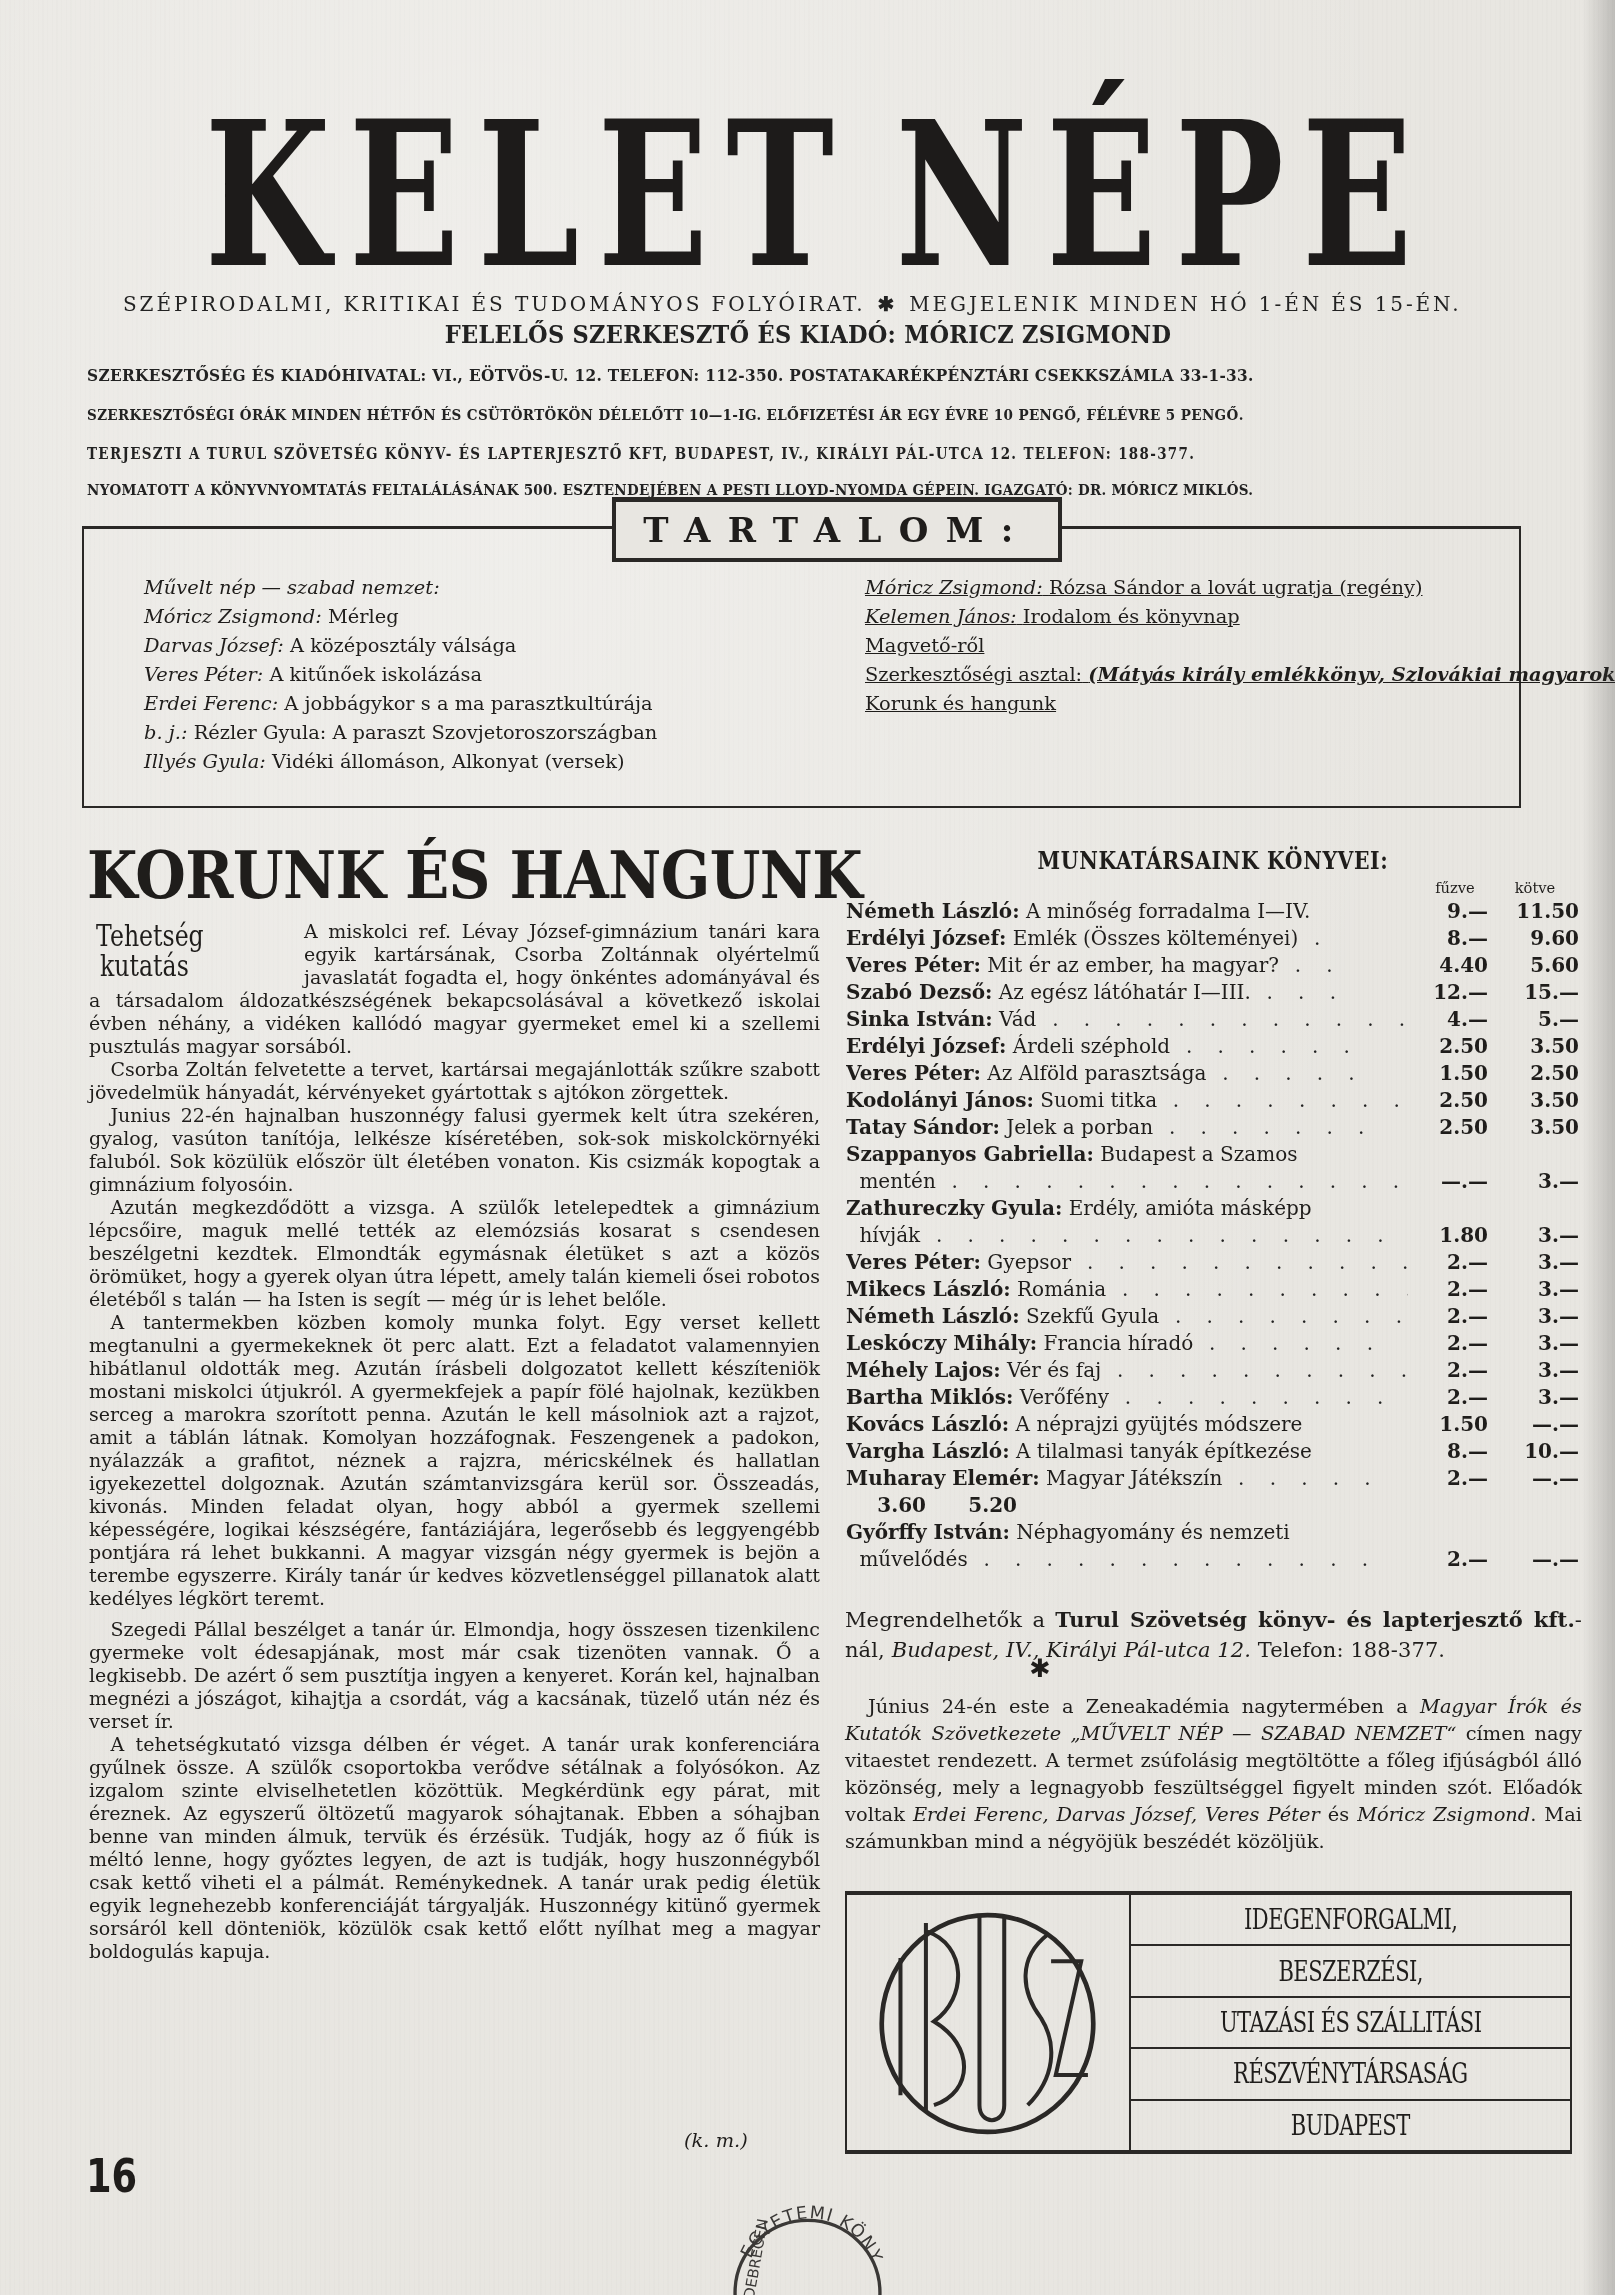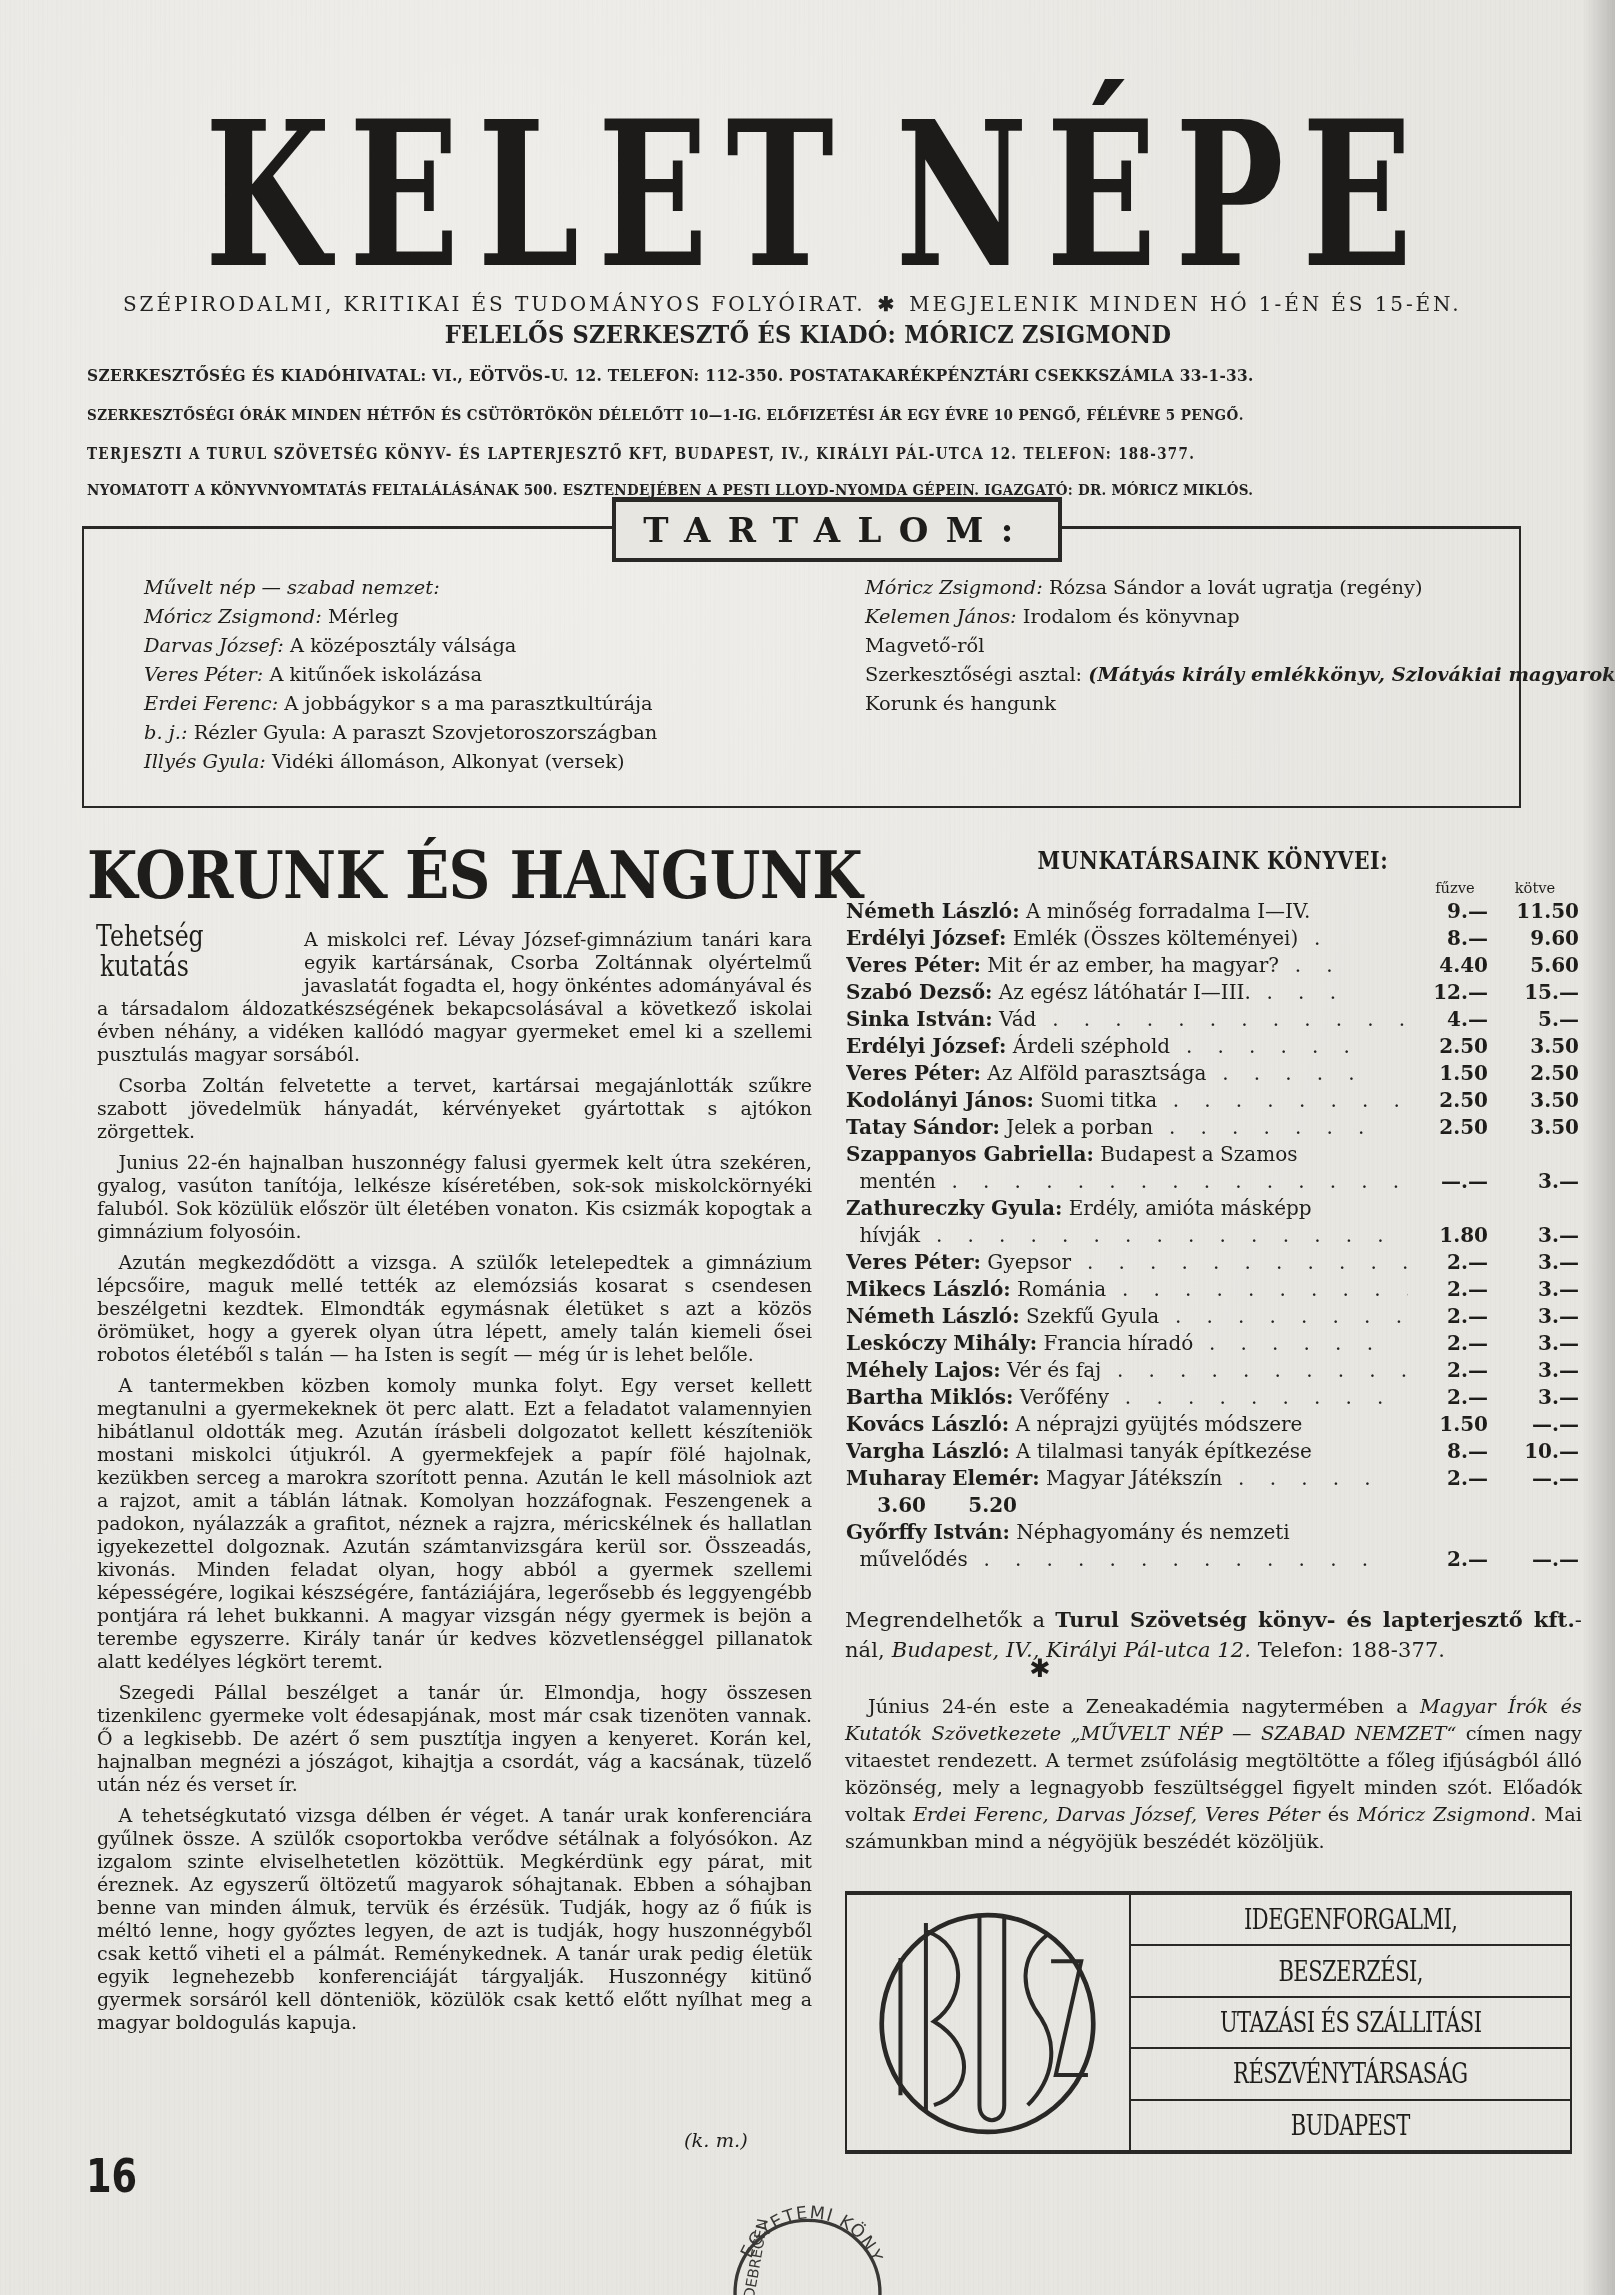--- a/index.html
+++ b/index.html
@@ -53,21 +53,21 @@
   .toc-title {
     position:absolute; left:612px; top:497px; width:442px; height:56px;
     border: 4px solid #2a2826; border-top-width: 5.4px;
     display:flex; align-items:center; justify-content:center;
     background:#e8e6e1;
     font-family:"DejaVu Serif","Liberation Serif",serif; font-weight:900; font-size: 34px;
     letter-spacing: 17.4px;
   }
   .toc-col { position:absolute; top:573px; font-size: 19.4px; line-height: 29px; font-family:"DejaVu Serif","Liberation Serif",serif; }
   .toc-col.left { left:144px; width:644px; }
-  .toc-col.right { left:865px; width:617px; }
+  .toc-col.right { left:865px; width:617px;text-decoration:underline; }
   .toc-col .it { font-style: italic; }
   .toc-col span.line { display:block; white-space: nowrap; }
   .toc-col .wrap { white-space: normal; text-align: justify; }
 
   
   .headline {
     position:absolute; left:87px; top:842px; width:737px;
     font-family:"DejaVu Serif","Liberation Serif",serif; font-weight:700;
     font-size: 66px; line-height: 67px; white-space:nowrap; letter-spacing:-0.7px;
     transform: scaleX(0.88); transform-origin:left top;
@@ -77,21 +77,21 @@
     font-family:"DejaVu Serif","Liberation Serif",serif;
     font-size: 29.5px; line-height: 29.5px; text-align:center;
     transform: scaleX(0.8); transform-origin: left top;
   }
   .article {
     position:absolute; left:89px; top:920px; width:731px;
     font-family:"DejaVu Serif","Liberation Serif",serif;
     font-size: 19px; line-height: 23px; text-align: justify;
     hyphens: manual;
   }
-  .article p { margin: 8px; text-indent: 21.5px; }
+  .article p { margin: 0; text-indent: 21.5px; }
   .article p.first { text-indent: 0; }
   .article .float-gap { float:left; width: 215px; height: 67px; }
   .signature { position:absolute; left:684px; top:2129px; font-style: italic; font-size: 19.4px; font-family:"DejaVu Serif","Liberation Serif",serif; }
   .page-number { position:absolute; left:86px; top:2149px; font-family:"DejaVu Sans","Liberation Sans",sans-serif; font-weight:700; font-size: 46px; transform: scaleX(0.8); transform-origin:left top; }
 
   
   .books-title {
     position:absolute; left:992px; top:846px; width: 442px; text-align:center;
     font-family:"DejaVu Serif","Liberation Serif",serif; font-weight:700; font-size: 24px;
     transform: scaleX(0.85); transform-origin:center top; letter-spacing: 0.7px;

